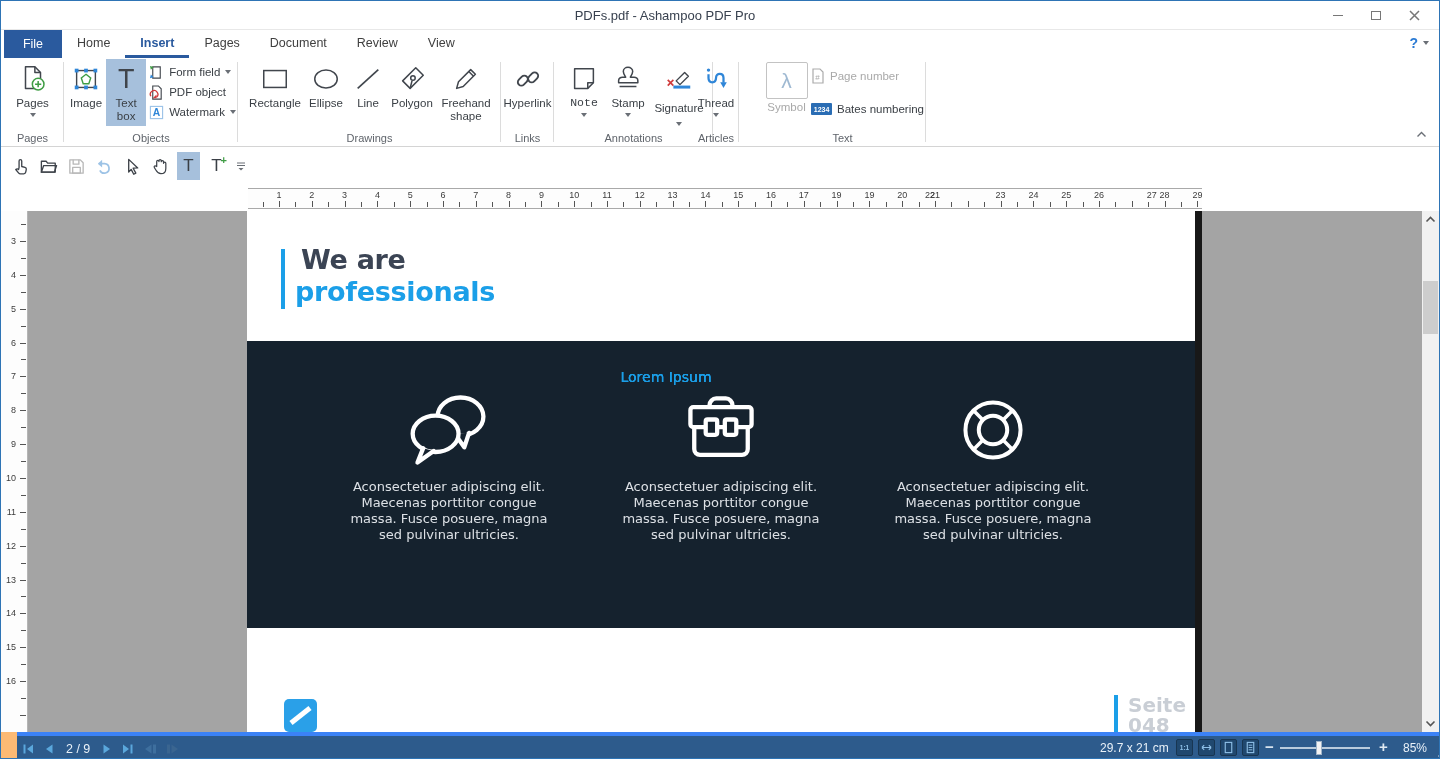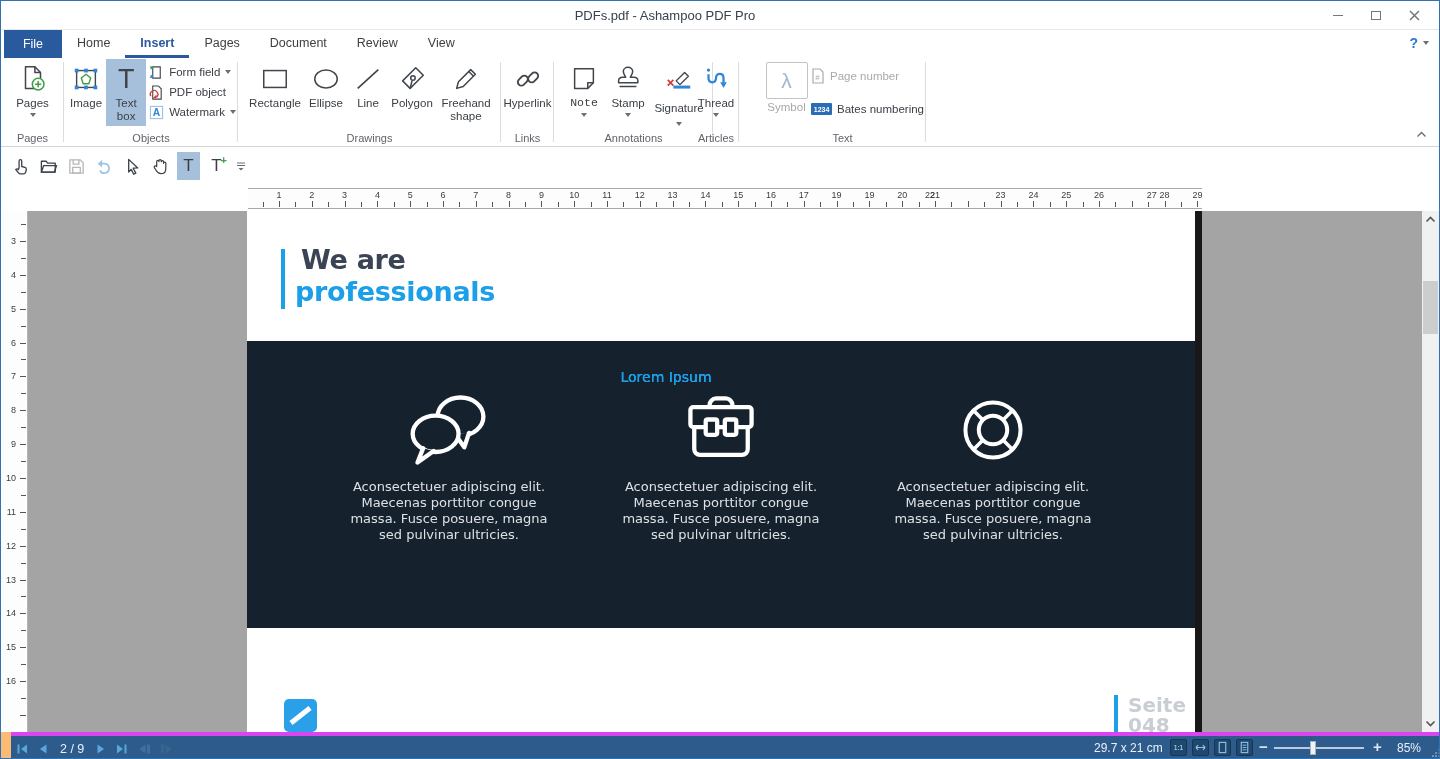--- a/index.html
+++ b/index.html
@@ -81,21 +81,21 @@
   .logo-square{width:33px;height:33px;background:#2aa0e8;border-radius:5px;display:flex;align-items:center;justify-content:center;}
   .logo-text{font-family:"DejaVu Sans",sans-serif;font-size:29px;font-weight:600;color:#3d4757;margin-left:6px;letter-spacing:-0.5px;}
   .seite{position:absolute;left:867px;top:484px;display:flex;}
   .seite-bar{width:4px;height:39px;background:#1b9fe8;}
   .seite-text{margin-left:10px;font-family:"DejaVu Sans",sans-serif;font-size:20px;font-weight:bold;color:#c9ced5;line-height:20px;}
   
   .vscroll{position:absolute;right:0;top:210px;width:17px;height:521px;background:#f1f1f1;}
   .vscroll .arrow{position:absolute;left:0;width:17px;height:17px;display:flex;align-items:center;justify-content:center;}
   .vscroll .thumb{position:absolute;left:1px;top:70px;width:15px;height:53px;background:#cdcdcd;}
   
-  .statusbar{position:absolute;left:10px;top:731px;right:0;height:28px;background:#2d5b8c;border-top:4px solid #d946ef;}
+  .statusbar{position:absolute;left:16px;top:731px;right:0;height:28px;background:#2d5b8c;border-top:4px solid #3b82f6;}
   .sb-nav{position:absolute;left:5px;top:6px;display:flex;align-items:center;gap:9px;}
   .sb-page{color:#e9f1f8;font-size:12.5px;margin:0 2px;}
   .sb-size{position:absolute;left:1083px;top:5px;color:#e9f1f8;font-size:12px;}
   .sb-views{position:absolute;left:1159px;top:3px;display:flex;gap:5px;}
   .viewbtn{width:17px;height:17px;background:#20486f;border:1px solid #183652;border-radius:2px;
     display:flex;align-items:center;justify-content:center;color:#8fc0e8;font-size:6.5px;font-weight:bold;}
   .sb-minus{position:absolute;left:1248px;top:2px;color:#dfe9f2;font-size:15px;font-weight:bold;}
   .sb-track{position:absolute;left:1263px;top:11px;width:90px;height:2px;background:#b9cbdc;}
   .sb-handle{position:absolute;left:36px;top:-6px;width:6px;height:14px;background:#f2f2f2;border:1px solid #9fb4c8;}
   .sb-plus{position:absolute;left:1362px;top:2px;color:#dfe9f2;font-size:15px;font-weight:bold;}

